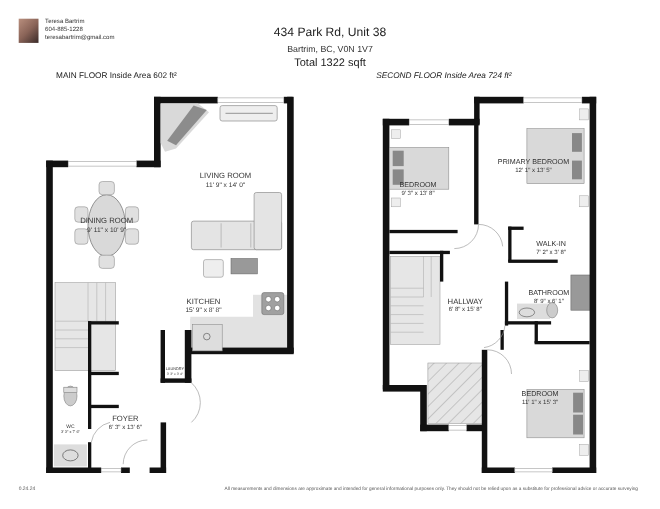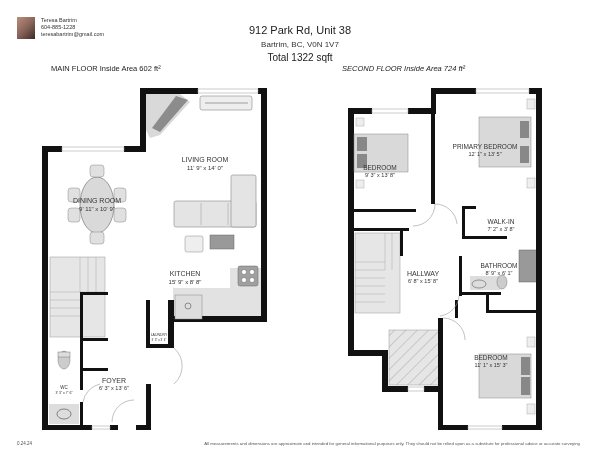--- a/index.html
+++ b/index.html
@@ -23,21 +23,21 @@
 <div class="agent">
   <div class="avatar"></div>
   <div class="agent-info">
     <div>Teresa Bartrim</div>
     <div>604-885-1228</div>
     <div>teresabartrim@gmail.com</div>
   </div>
 </div>
 
 <div class="address">
-  <div class="addr1">912 Park Rd, Unit 38</div>
+  <div class="addr1">434 Park Rd, Unit 38</div>
   <div class="addr2">Bartrim, BC, V0N 1V7</div>
   <div class="addr3">Total 1322 sqft</div>
 </div>
 
 <div class="floor-title" style="left:17px;">MAIN FLOOR Inside Area 602 ft²</div>
 <div class="floor-title" style="left:308px;font-style:italic;">SECOND FLOOR Inside Area 724 ft²</div>
 
 <svg class="plan" width="600" height="463" viewBox="0 0 600 463">
   <defs>
     <pattern id="hatch" width="8" height="8" patternUnits="userSpaceOnUse" patternTransform="rotate(45)">

